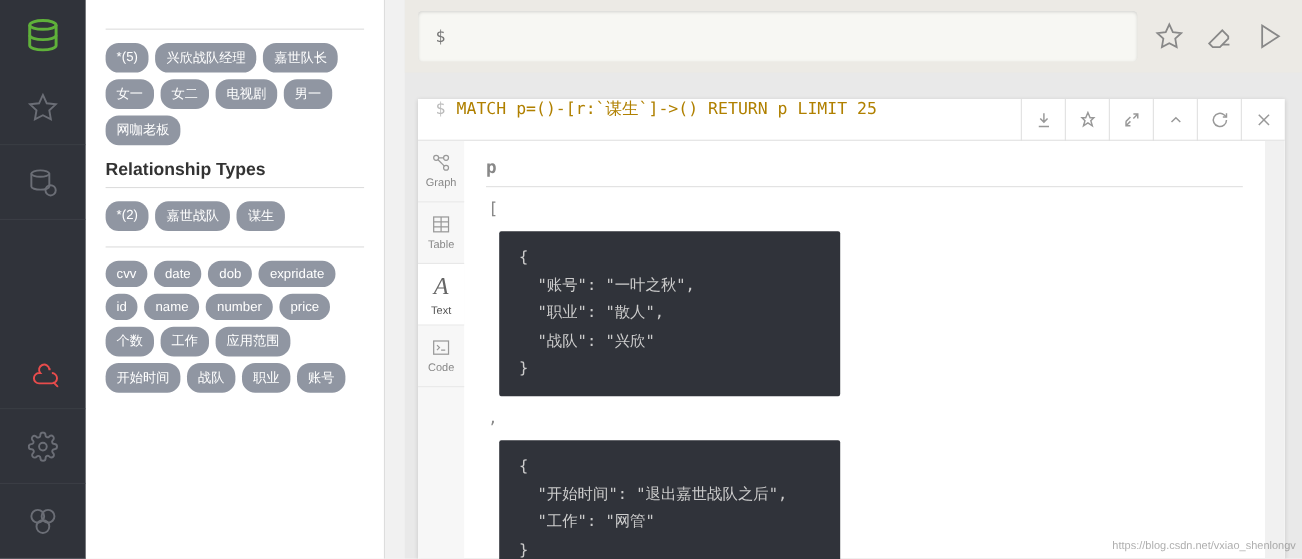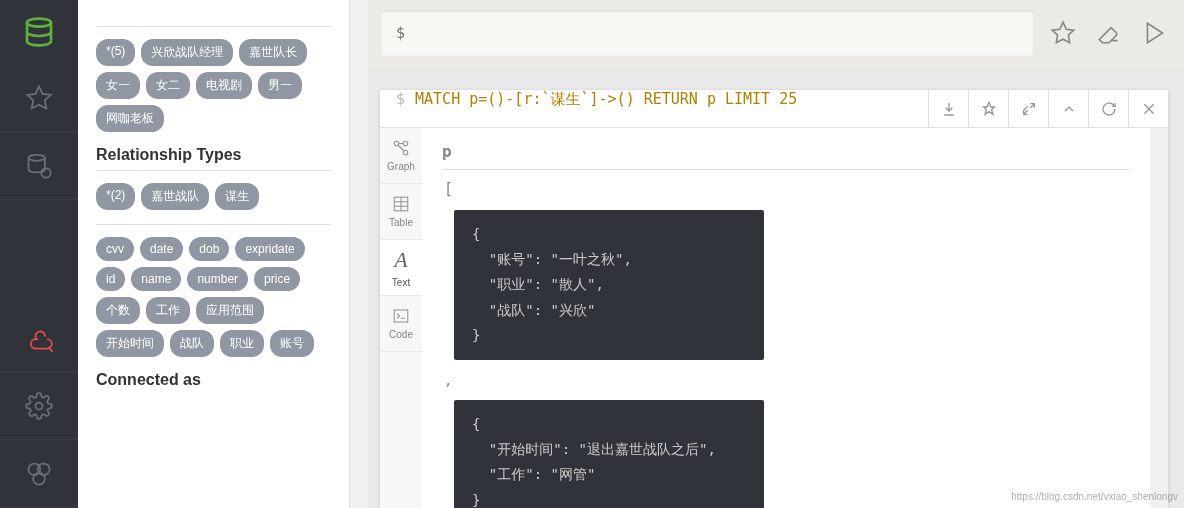--- a/index.html
+++ b/index.html
@@ -281,21 +281,20 @@
     <span class="chip">price</span>
     <span class="chip">个数</span>
     <span class="chip">工作</span>
     <span class="chip">应用范围</span>
     <span class="chip">开始时间</span>
     <span class="chip">战队</span>
     <span class="chip">职业</span>
     <span class="chip">账号</span>
   </div>
 
-  <h2>Connected as</h2>
 </div>
 
 <div class="scroll-outer"></div>
 
 <div class="main">
   <div class="topbar">
     <input class="query-input" placeholder="$" style="">
     <div class="topbar-icon">
       <svg width="26" height="26" viewBox="0 0 24 24" fill="none" stroke="#888" stroke-width="1.5">
           <polygon points="12 2 15 8.5 22 9.3 17 14 18.2 21 12 17.8 5.8 21 7 14 2 9.3 9 8.5 12 2"></polygon>

